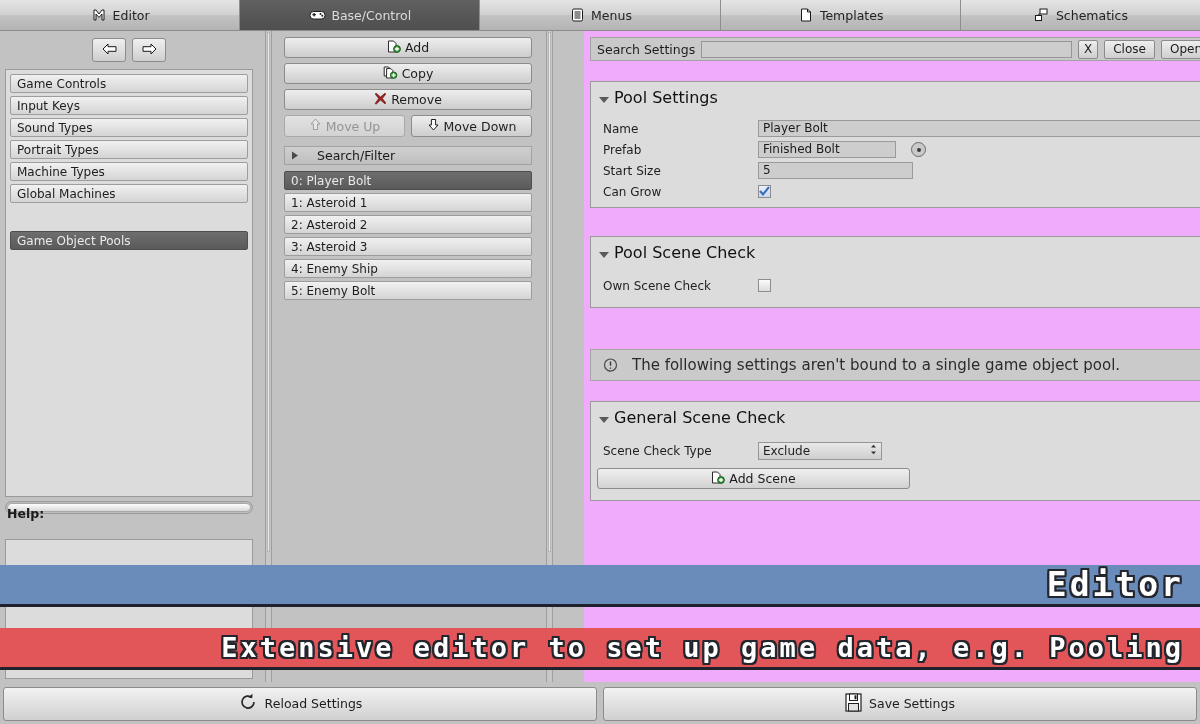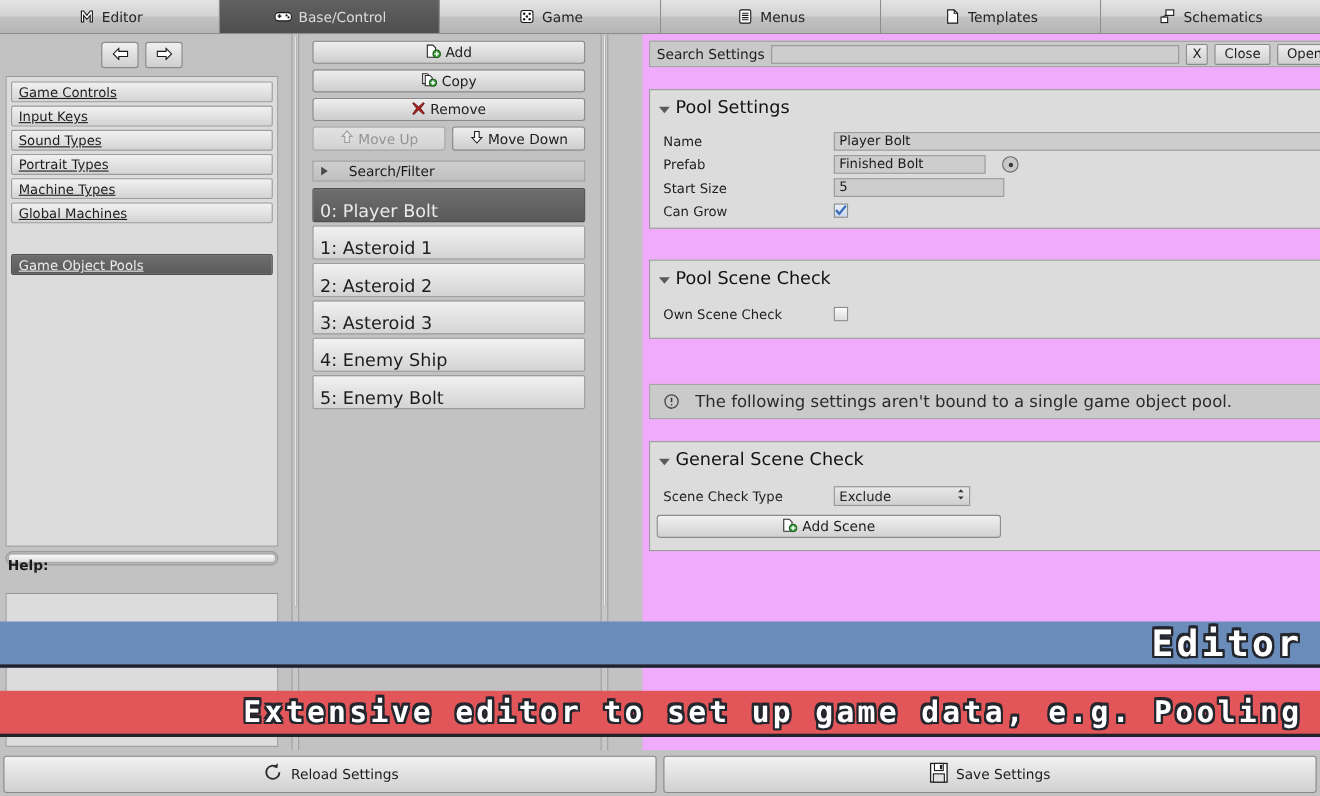--- a/index.html
+++ b/index.html
@@ -31,21 +31,21 @@
   
   .leftpanel{position:absolute;left:0;top:0;width:258px;height:651px;background:#c2c2c2;}
   .navbtns{display:flex;justify-content:center;gap:6px;padding:7px 0 6px;}
   .navbtn{width:32px;height:22px;display:flex;align-items:center;justify-content:center;
     border:1px solid #8b8b8b;border-radius:3px;
     background:linear-gradient(180deg,#f0f0f0,#cfcfcf);cursor:pointer;}
   .sidebox{position:absolute;left:5px;top:38px;width:248px;height:428px;
     background:#dcdcdc;border:1px solid #9a9a9a;box-sizing:border-box;padding:4px 4px 0;}
   .sideitem{height:19px;line-height:18px;margin-bottom:3px;padding:0 6px;font-size:12px;
     border:1px solid #9d9d9d;border-radius:2px;box-sizing:border-box;
-    background:linear-gradient(180deg,#f1f1f1,#d4d4d4);color:#1d1d1d;cursor:pointer;text-decoration:underline;}
+    background:linear-gradient(180deg,#f1f1f1,#d4d4d4);color:#1d1d1d;cursor:pointer;}
   .sideitem.sel{background:linear-gradient(180deg,#6e6e6e,#5a5a5a);border-color:#4f4f4f;color:#eaeaea;margin-top:28px;}
   .hscroll{position:absolute;left:5px;top:470px;width:248px;height:13px;
     background:#bdbdbd;border:1px solid #9a9a9a;border-radius:7px;box-sizing:border-box;}
   .hscroll i{display:block;margin:1px;height:9px;border-radius:5px;
     background:linear-gradient(180deg,#fdfdfd,#d8d8d8);border:1px solid #a8a8a8;box-sizing:border-box;}
   .helplab{position:absolute;left:7px;top:475px;font-weight:bold;font-size:12.5px;color:#1a1a1a;}
   .helpbox{position:absolute;left:5px;top:508px;width:248px;height:140px;
     background:#dcdcdc;border:1px solid #9a9a9a;box-sizing:border-box;}
   .clipbtn{position:absolute;left:5px;top:657px;width:248px;height:17px;
     display:flex;align-items:center;justify-content:center;font-size:11px;color:#2a2a2a;
@@ -64,21 +64,21 @@
     background:linear-gradient(180deg,#eeeeee,#cdcdcd);cursor:pointer;box-sizing:border-box;}
   .mrow{display:flex;gap:6px;margin:3px 0 0 4px;}
   .mbtn2{width:121px;height:22px;display:flex;align-items:center;justify-content:center;gap:4px;
     border:1px solid #8b8b8b;border-radius:3px;font-size:12.5px;color:#1e1e1e;
     background:linear-gradient(180deg,#eeeeee,#cdcdcd);cursor:pointer;box-sizing:border-box;}
   .mbtn2.dis{color:#949494;border-color:#a9a9a9;background:linear-gradient(180deg,#e2e2e2,#d2d2d2);}
   .filter{width:248px;height:19px;margin:9px 0 6px 4px;display:flex;align-items:center;gap:18px;
     padding-left:6px;border:1px solid #a2a2a2;box-sizing:border-box;font-size:12.5px;
     background:linear-gradient(180deg,#cfcfcf,#bfbfbf);cursor:pointer;}
   .plist{margin-left:4px;width:248px;}
-  .pitem{height:31px;line-height:18px;margin-bottom:3px;padding:11px 6px;font-size:16px;
+  .pitem{height:19px;line-height:18px;margin-bottom:3px;padding:0 6px;font-size:12px;
     border:1px solid #9d9d9d;border-radius:2px;box-sizing:border-box;
     background:linear-gradient(180deg,#f1f1f1,#d4d4d4);color:#1d1d1d;cursor:pointer;}
   .pitem.sel{background:linear-gradient(180deg,#6e6e6e,#5a5a5a);border-color:#4f4f4f;color:#eaeaea;}
 
   
   .rightpanel{position:absolute;left:584px;top:0;width:640px;height:651px;background:#f0abfc;}
   .searchbar{position:absolute;left:6px;top:6px;width:628px;height:24px;
     display:flex;align-items:center;gap:6px;padding:0 6px;box-sizing:border-box;
     border:1px solid #a3a3a3;background:#c9c9c9;}
   .searchbar .lab{font-size:12.5px;color:#1d1d1d;}
@@ -156,33 +156,20 @@
             <rect x="3.4" y="5" width="3.4" height="1.3" fill="#1a1a1a"></rect>
             <rect x="4.45" y="3.95" width="1.3" height="3.4" fill="#1a1a1a"></rect>
             <circle cx="11.5" cy="5" r="1" fill="#1a1a1a"></circle>
             <circle cx="13.3" cy="6.8" r="1" fill="#1a1a1a"></circle>
           </svg>
         </span>
       <span>Base/Control</span>
     </div>
     <div class="tab">
       <span class="ti">
-          <svg width="14" height="14" viewBox="0 0 14 14">
-            <rect x="1.5" y="1.5" width="11" height="11" rx="2" fill="#fff" stroke="#1a1a1a"></rect>
-            <circle cx="4.5" cy="4.5" r="1.1" fill="#1a1a1a"></circle>
-            <circle cx="9.5" cy="4.5" r="1.1" fill="#1a1a1a"></circle>
-            <circle cx="7" cy="7" r="1.1" fill="#1a1a1a"></circle>
-            <circle cx="4.5" cy="9.5" r="1.1" fill="#1a1a1a"></circle>
-            <circle cx="9.5" cy="9.5" r="1.1" fill="#1a1a1a"></circle>
-          </svg>
-        </span>
-      <span>Game</span>
-    </div>
-    <div class="tab">
-      <span class="ti">
           <svg width="13" height="14" viewBox="0 0 13 14">
             <rect x="1.5" y="1" width="10" height="12" rx="1.5" fill="#fff" stroke="#1a1a1a"></rect>
             <path d="M3.5 4h6M3.5 6h6M3.5 8h6M3.5 10h6" stroke="#1a1a1a" stroke-width="1"></path>
           </svg>
         </span>
       <span>Menus</span>
     </div>
     <div class="tab">
       <span class="ti">
           <svg width="12" height="14" viewBox="0 0 12 14">

